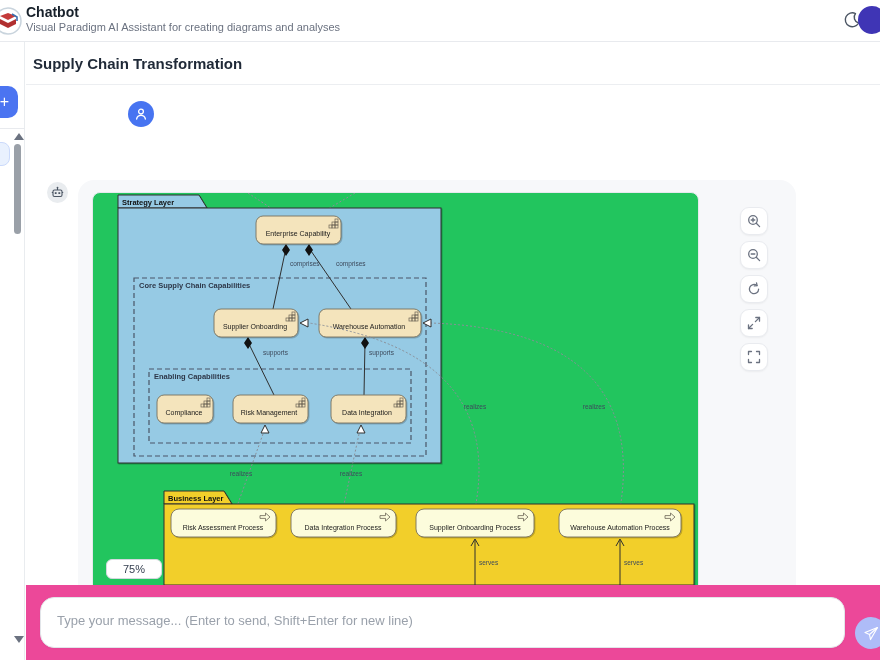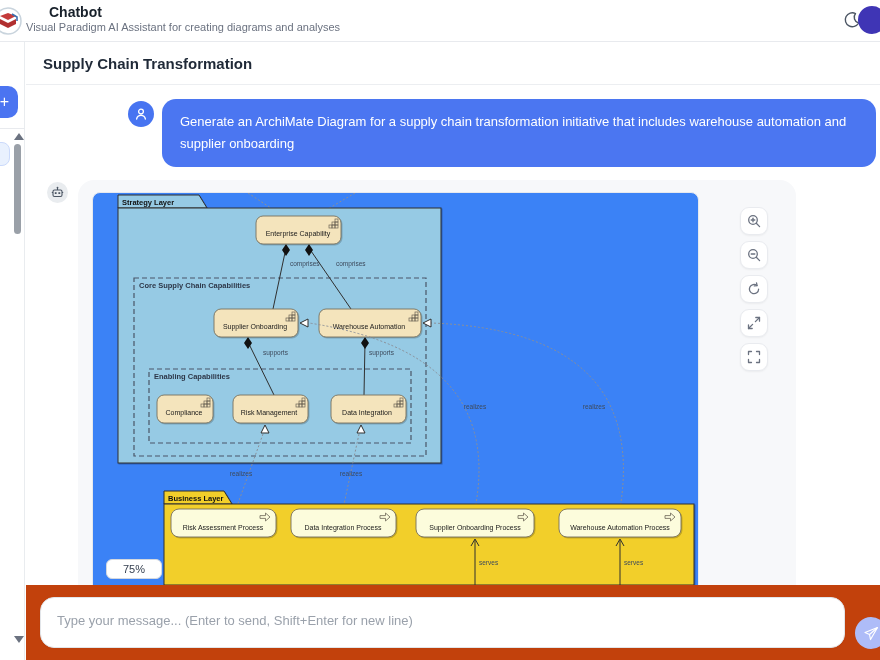--- a/index.html
+++ b/index.html
@@ -4,21 +4,21 @@
 <style>
   * { margin:0; padding:0; box-sizing:border-box; }
   html,body { width:880px; height:660px; overflow:hidden; }
   body { font-family:"Liberation Sans", sans-serif; background:#fff; position:relative; }
 
   
   .header { position:absolute; left:0; top:0; width:880px; height:42px; background:#fff;
             border-bottom:1px solid #e8eaee; display:flex; align-items:center; z-index:30; }
   .logo { position:absolute; left:-6px; top:7px; width:28px; height:28px; }
   .header-titles { position:absolute; left:26px; top:4px; }
-  .app-title { font-size:14px; font-weight:bold; color:#17202a; line-height:17px;margin-left:23px; }
+  .app-title { font-size:14px; font-weight:bold; color:#17202a; line-height:17px; }
   .app-subtitle { font-size:11px; color:#6b7280; line-height:13px; }
   .moon-btn { position:absolute; left:840px; top:9px; width:24px; height:24px; border:none; background:transparent; cursor:pointer; }
   .avatar-top { position:absolute; left:858px; top:6px; width:28px; height:28px; border-radius:50%;
                 background:#3f35b5; border:none; cursor:pointer; }
 
   
   .left-rail { position:absolute; left:0; top:42px; width:25px; height:618px; background:#fff;
                border-right:1px solid #e9ecef; z-index:25; }
   .new-chat-btn { position:absolute; left:-12px; top:44px; width:30px; height:32px; border-radius:10px;
                   background:#4b74f1; color:#fff; border:none; font-size:16px; line-height:30px; text-align:right;
@@ -27,46 +27,46 @@
   .chat-item-pill { position:absolute; left:-10px; top:100px; width:20px; height:24px; border-radius:8px;
                     background:#e9f1fe; border:1px solid #cbdafb; cursor:pointer; }
   .scroll-up { position:absolute; left:14px; top:91px; width:0; height:0;
                border-left:5px solid transparent; border-right:5px solid transparent; border-bottom:7px solid #6b7280; }
   .scroll-thumb { position:absolute; left:14px; top:102px; width:7px; height:90px; border-radius:4px; background:#9aa0a8; cursor:grab; }
   .scroll-down { position:absolute; left:14px; top:594px; width:0; height:0;
                  border-left:5px solid transparent; border-right:5px solid transparent; border-top:7px solid #6b7280; }
 
   
   .main { position:absolute; left:26px; top:42px; width:854px; height:618px; background:#fff; }
-  .titlebar { height:43px; border-bottom:1px solid #eceef1; display:flex; align-items:center; padding-left:17px; }
+  .titlebar { height:43px; border-bottom:1px solid #eceef1; display:flex; align-items:center; padding-left:7px; }
   .page-title { font-size:15px; font-weight:bold; color:#1f2937; }
 
   .chat-area { position:absolute; left:0; top:43px; width:854px; height:500px; background:#fff; }
 
   .user-avatar { position:absolute; left:102px; top:16px; width:26px; height:26px; border-radius:50%;
                  background:#4774f1; display:flex; align-items:center; justify-content:center; }
   .user-bubble { position:absolute; left:136px; top:14px; width:714px; border-radius:14px;
                  background:#4b76f1; color:#fff; font-size:13px; line-height:1.7; padding:12px 18px; }
 
   .bot-avatar { position:absolute; left:21px; top:97px; width:21px; height:21px; border-radius:50%;
                 background:#e9ecef; display:flex; align-items:center; justify-content:center; }
   .bot-bubble { position:absolute; left:52px; top:95px; width:718px; height:465px; border-radius:16px;
                 background:#f7f8fa; overflow:hidden; }
-  .diagram-canvas { position:absolute; left:14px; top:12px; width:607px; height:453px; background:#3b82f6;
+  .diagram-canvas { position:absolute; left:14px; top:12px; width:607px; height:453px; background:#22c55e;
                     border:1px solid #e6e9ee; border-radius:8px; overflow:hidden; cursor:grab; }
   .zoom-badge { position:absolute; left:13px; top:366px; background:#fff; border:1px solid #d4d8de;
                 border-radius:6px; font-size:11px; color:#374151; padding:3px 16px; }
 
   .viewer-toolbar { position:absolute; left:662px; top:27px; display:flex; flex-direction:column; gap:6px; }
   .tool-btn { width:28px; height:28px; background:#fff; border:1px solid #e9ebef; border-radius:9px;
               box-shadow:0 1px 2px rgba(0,0,0,0.05); display:flex; align-items:center; justify-content:center; cursor:pointer; }
   .tool-btn svg { stroke:#6b7280; fill:none; stroke-width:1.3; stroke-linecap:round; stroke-linejoin:round; }
 
   
-  .composer { position:absolute; left:0; top:543px; width:854px; height:75px; background:#c2410c; }
+  .composer { position:absolute; left:0; top:543px; width:854px; height:75px; background:#ec4899; }
   .composer-input { position:absolute; left:14px; top:12px; width:805px; height:51px; border:1px solid #e2e5e9;
                     border-radius:14px; padding:15px 16px; font-family:"Liberation Sans",sans-serif;
                     font-size:13px; color:#374151; resize:none; outline:none; box-shadow:0 1px 2px rgba(0,0,0,0.03); }
   .composer-input::placeholder { color:#9aa1ab; }
   .send-btn { position:absolute; left:829px; top:32px; width:32px; height:32px; border-radius:50%;
               background:#aebcf8; border:none; display:flex; align-items:center; justify-content:center; cursor:pointer; }
 
   
   .dg text { font-family:"Liberation Sans",sans-serif; }
   .layer-rect { filter:drop-shadow(1.5px 1.5px 0 rgba(0,0,0,0.25)); }
@@ -117,21 +117,20 @@
   </div>
 
   <div class="chat-area">
 
     <div class="user-avatar">
       <svg width="14" height="14" viewBox="0 0 14 14">
         <circle cx="7" cy="4.6" r="2.4" fill="none" stroke="#fff" stroke-width="1.3"></circle>
         <path d="M2.6 12 a4.5 4.5 0 0 1 8.8 0" fill="none" stroke="#fff" stroke-width="1.3" stroke-linecap="round"></path>
       </svg>
     </div>
-    <div class="user-bubble">Generate an ArchiMate Diagram for a supply chain transformation initiative that includes warehouse automation and supplier onboarding</div>
 
     <div class="bot-avatar">
       <svg width="13" height="13" viewBox="0 0 13 13">
         <rect x="2" y="4" width="9" height="6.5" rx="1.5" fill="none" stroke="#4b5563" stroke-width="1.1"></rect>
         <line x1="6.5" y1="4" x2="6.5" y2="2" stroke="#4b5563" stroke-width="1.1"></line>
         <circle cx="6.5" cy="1.6" r="0.9" fill="#4b5563"></circle>
         <rect x="3.8" y="6.2" width="1.8" height="1.8" fill="#4b5563"></rect>
         <rect x="7.4" y="6.2" width="1.8" height="1.8" fill="#4b5563"></rect>
         <line x1="0.8" y1="6.5" x2="2" y2="6.5" stroke="#4b5563" stroke-width="1.1"></line>
         <line x1="11" y1="6.5" x2="12.2" y2="6.5" stroke="#4b5563" stroke-width="1.1"></line>

